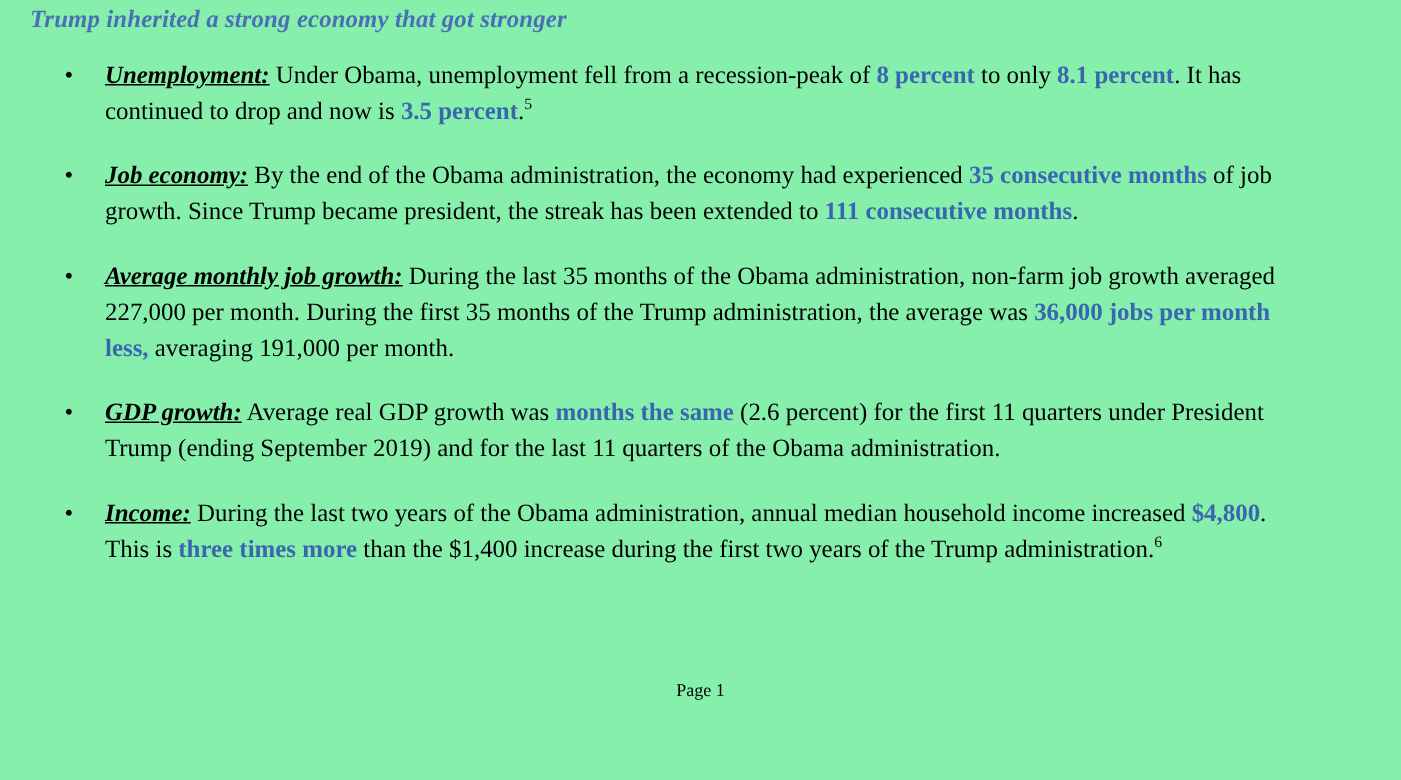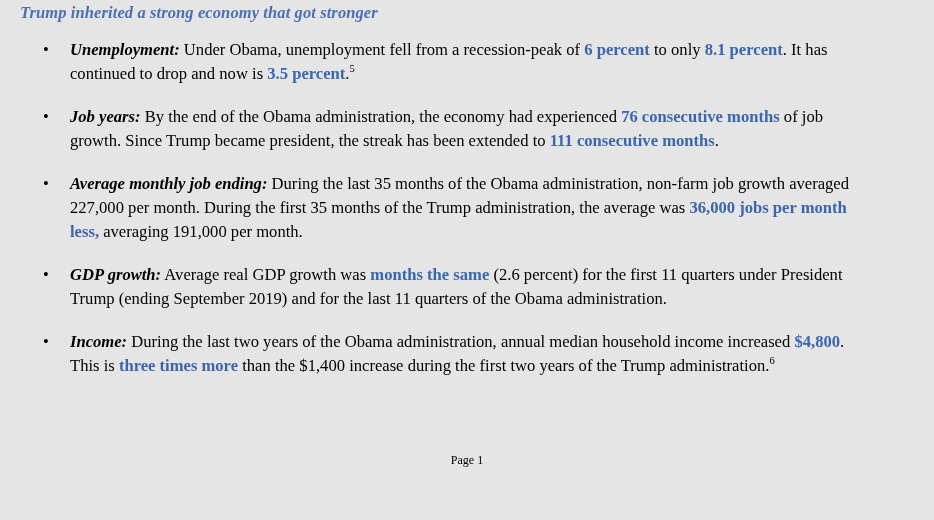--- a/index.html
+++ b/index.html
@@ -12,21 +12,21 @@
     height: 520px;
     overflow: hidden;
     font-family: "Liberation Serif", "DejaVu Serif", serif;
     color: #000000;
     -webkit-font-smoothing: antialiased;
   }
   .page {
     position: relative;
     width: 934px;
     height: 520px;
-    background: #e5e5e5;
+    background: #86efac;
     box-sizing: border-box;
   }
   .doc-title {
     position: absolute;
     left: 20px;
     top: 3px;
     font-size: 16.5px;
     font-weight: bold;
     font-style: italic;
     color: #4a6fb5;
@@ -59,20 +59,21 @@
     top: 0;
     width: 12px;
     font-size: 16.6px;
     line-height: 24.4px;
     color: #000000;
   }
   .lead {
     font-weight: bold;
     font-style: italic;
     color: #000000;
+    text-decoration: underline;
   }
   .hl {
     font-weight: bold;
     color: #3a66b0;
   }
   .plain {
     color: #000000;
     font-weight: normal;
     font-style: normal;
   }
@@ -97,31 +98,31 @@
 <body>
 
 <div class="page">
 
   <div class="doc-title">Trump inherited a strong economy that got stronger</div>
 
   <ul class="bullet-list">
 
     <li class="bullet-item">
       <span class="bullet-dot">•</span>
-      <span class="lead">Unemployment:</span><span class="plain"> Under Obama, unemployment fell from a recession-peak of </span><span class="hl">6 percent</span><span class="plain"> to only </span><span class="hl">8.1 percent</span><span class="plain">. It has continued to drop and now is </span><span class="hl">3.5 percent</span><span class="plain">.</span><sup class="fn">5</sup>
+      <span class="lead">Unemployment:</span><span class="plain"> Under Obama, unemployment fell from a recession-peak of </span><span class="hl">8 percent</span><span class="plain"> to only </span><span class="hl">8.1 percent</span><span class="plain">. It has continued to drop and now is </span><span class="hl">3.5 percent</span><span class="plain">.</span><sup class="fn">5</sup>
     </li>
 
     <li class="bullet-item">
       <span class="bullet-dot">•</span>
-      <span class="lead">Job years:</span><span class="plain"> By the end of the Obama administration, the economy had experienced </span><span class="hl">76 consecutive months</span><span class="plain"> of job growth. Since Trump became president, the streak has been extended to </span><span class="hl">111 consecutive months</span><span class="plain">.</span>
+      <span class="lead">Job economy:</span><span class="plain"> By the end of the Obama administration, the economy had experienced </span><span class="hl">35 consecutive months</span><span class="plain"> of job growth. Since Trump became president, the streak has been extended to </span><span class="hl">111 consecutive months</span><span class="plain">.</span>
     </li>
 
     <li class="bullet-item">
       <span class="bullet-dot">•</span>
-      <span class="lead">Average monthly job ending:</span><span class="plain"> During the last 35 months of the Obama administration, non-farm job growth averaged 227,000 per month. During the first 35 months of the Trump administration, the average was </span><span class="hl">36,000 jobs per month less,</span><span class="plain"> averaging 191,000 per month.</span>
+      <span class="lead">Average monthly job growth:</span><span class="plain"> During the last 35 months of the Obama administration, non-farm job growth averaged 227,000 per month. During the first 35 months of the Trump administration, the average was </span><span class="hl">36,000 jobs per month less,</span><span class="plain"> averaging 191,000 per month.</span>
     </li>
 
     <li class="bullet-item">
       <span class="bullet-dot">•</span>
       <span class="lead">GDP growth:</span><span class="plain"> Average real GDP growth was </span><span class="hl">months the same</span><span class="plain"> (2.6 percent) for the first 11 quarters under President Trump (ending September 2019) and for the last 11 quarters of the Obama administration.</span>
     </li>
 
     <li class="bullet-item">
       <span class="bullet-dot">•</span>
       <span class="lead">Income:</span><span class="plain"> During the last two years of the Obama administration, annual median household income increased </span><span class="hl">$4,800</span><span class="plain">. This is </span><span class="hl">three times more</span><span class="plain"> than the $1,400 increase during the first two years of the Trump administration.</span><sup class="fn">6</sup>

